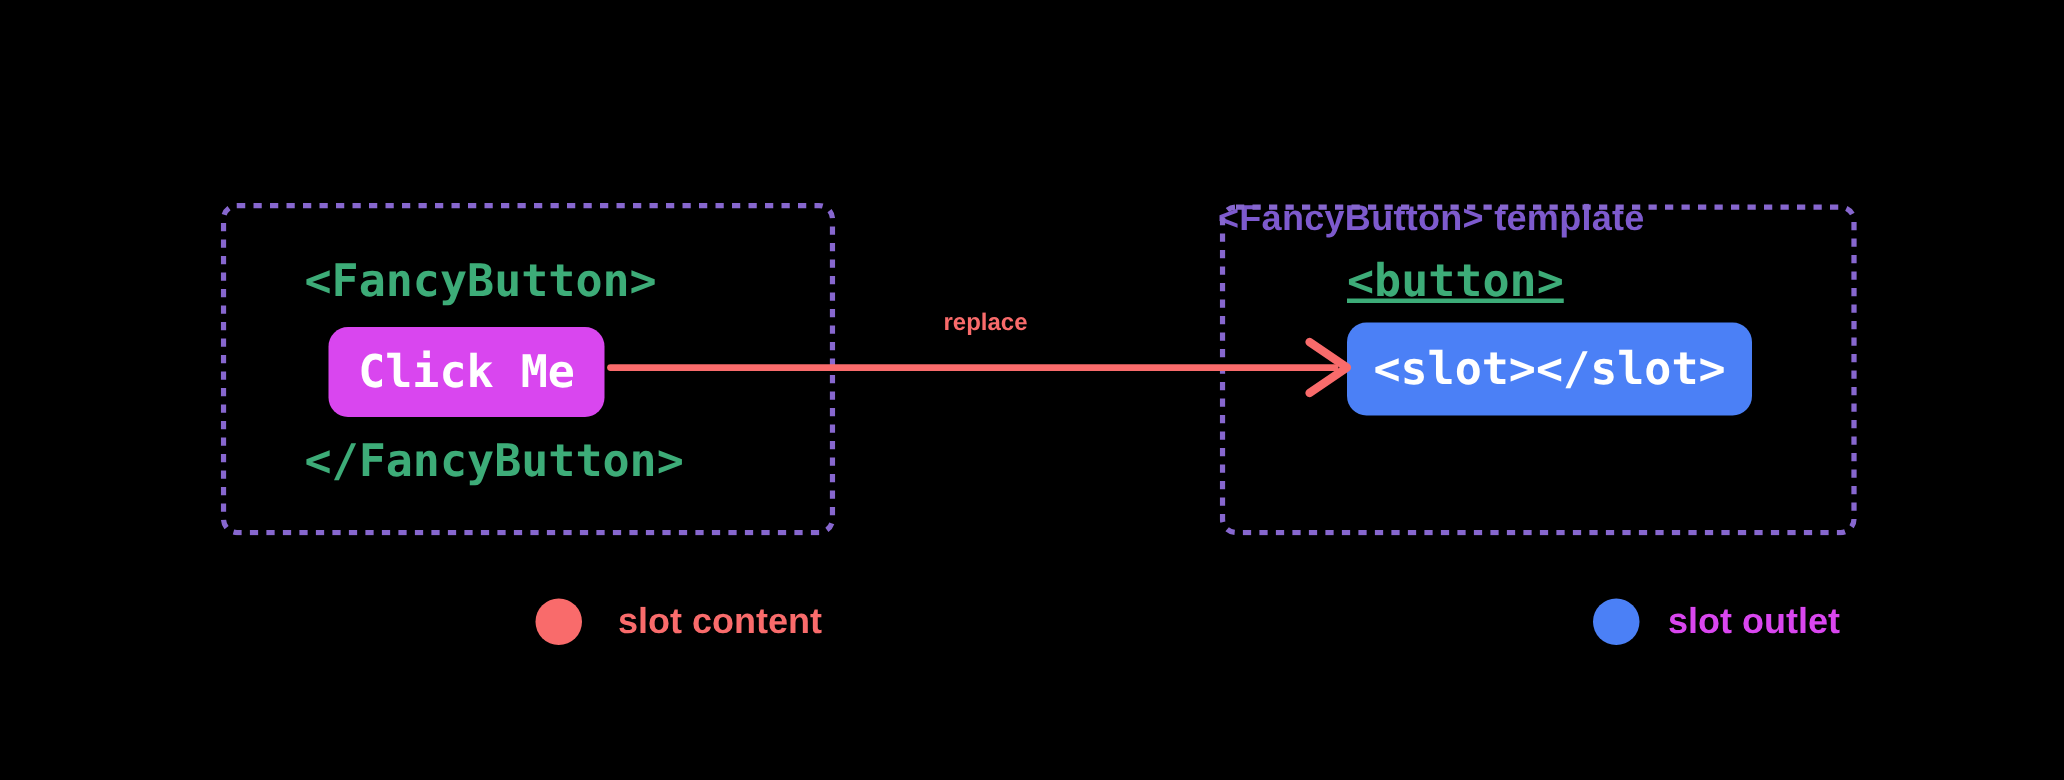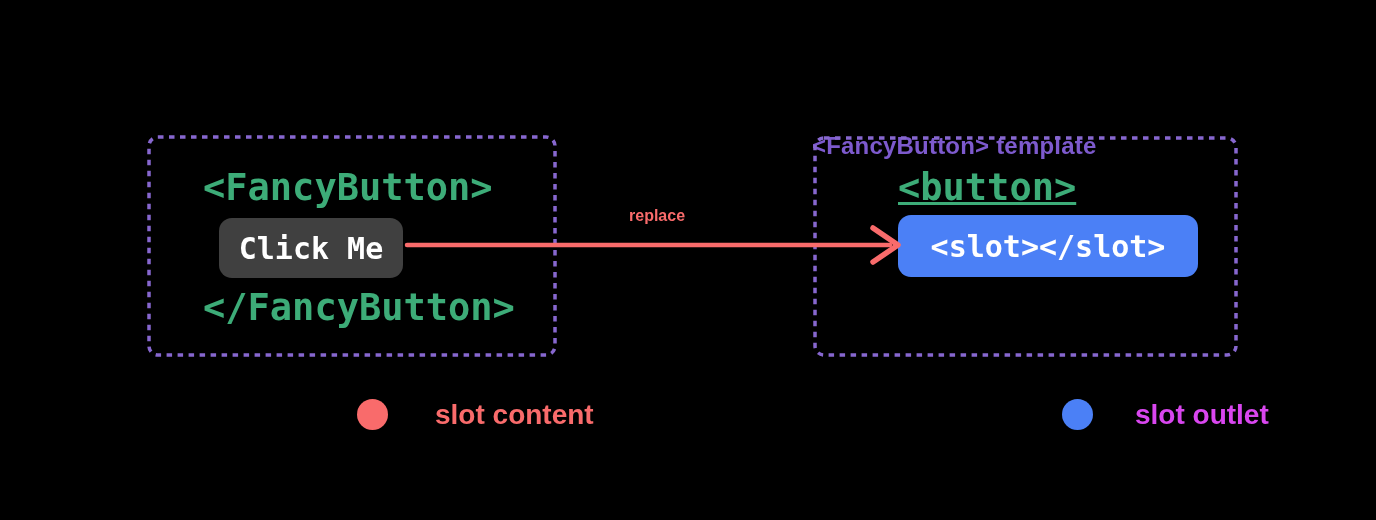--- a/index.html
+++ b/index.html
@@ -23,65 +23,64 @@
     color: #7d5acd;
     letter-spacing: 0.2px;
     white-space: nowrap;
   }
 
   .dashed-box { position: absolute; }
   .dashed-box svg { display: block; }
 
   .code {
     font-family: "DejaVu Sans Mono", monospace;
-    font-size: 37px;
+    font-size: 30px;
     line-height: 32px;
     font-weight: bold;
     color: #3dac78;
     white-space: pre;
   }
 
   .chip {
     position: absolute;
     display: flex;
     align-items: center;
     justify-content: center;
     font-family: "DejaVu Sans Mono", monospace;
     font-weight: bold;
     font-size: 30px;
     color: #ffffff;
     border-radius: 13px;
     white-space: pre;
   }
-  .chip.red  { background: #404040; }
+  .chip.red  { background: #d946ef; }
   .chip.blue { background: #4b80f6; }
 
   .arrow-label {
     font-size: 16px;
     line-height: 28px;
     font-weight: bold;
     color: #f96b6b;
     white-space: nowrap;
   }
 
   .legend-dot {
     position: absolute;
     width: 31px;
     height: 31px;
     border-radius: 50%;
   }
   .legend-dot.red  { background: #f96b6b; }
   .legend-dot.blue { background: #4b80f6; }
 
   .legend-label {
-    font-size: 28px;
+    font-size: 24px;
     line-height: 28px;
     font-weight: bold;
     white-space: nowrap;
-    margin-left: 23px;
   }
   .legend-label.red  { color: #f96b6b; }
   .legend-label.blue { color: #d946ef; }
 </style>
 </head>
 <body>
 
 <div class="canvas">
 
 
@@ -102,21 +101,21 @@
   <div class="abs panel-title" style="left:812px; top:84px;margin-top:48px;">&lt;FancyButton&gt; template</div>
 
   <div class="dashed-box" style="left:813px; top:136px; width:425px; height:221px;">
     <svg width="425" height="221">
       <rect x="2" y="2" width="421" height="217" rx="9" fill="none" stroke="#8767cf" stroke-width="3.5" stroke-dasharray="5.5 5.5"></rect>
     </svg>
   </div>
 
   <div class="abs code" style="left:898px; top:172px;text-decoration:underline;">&lt;button&gt;</div>
 
-  <div class="chip blue" style="left:898px; top:215px; width:300px; height:62px;">
+  <div class="chip blue" style="left:898px; top:215px; width:270px; height:62px;">
     <span>&lt;slot&gt;&lt;/slot&gt;</span>
   </div>
 
 
   <svg class="abs" style="left:402px; top:214px;" width="506" height="62">
     <line x1="5" y1="31" x2="488" y2="31" stroke="#f96b6b" stroke-width="4.5" stroke-linecap="round"></line>
     <polyline points="471,14 496,31 471,48" fill="none" stroke="#f96b6b" stroke-width="5.5" stroke-linecap="round" stroke-linejoin="round"></polyline>
   </svg>
 
   <div class="abs arrow-label" style="left:629px; top:202px;">replace</div>

